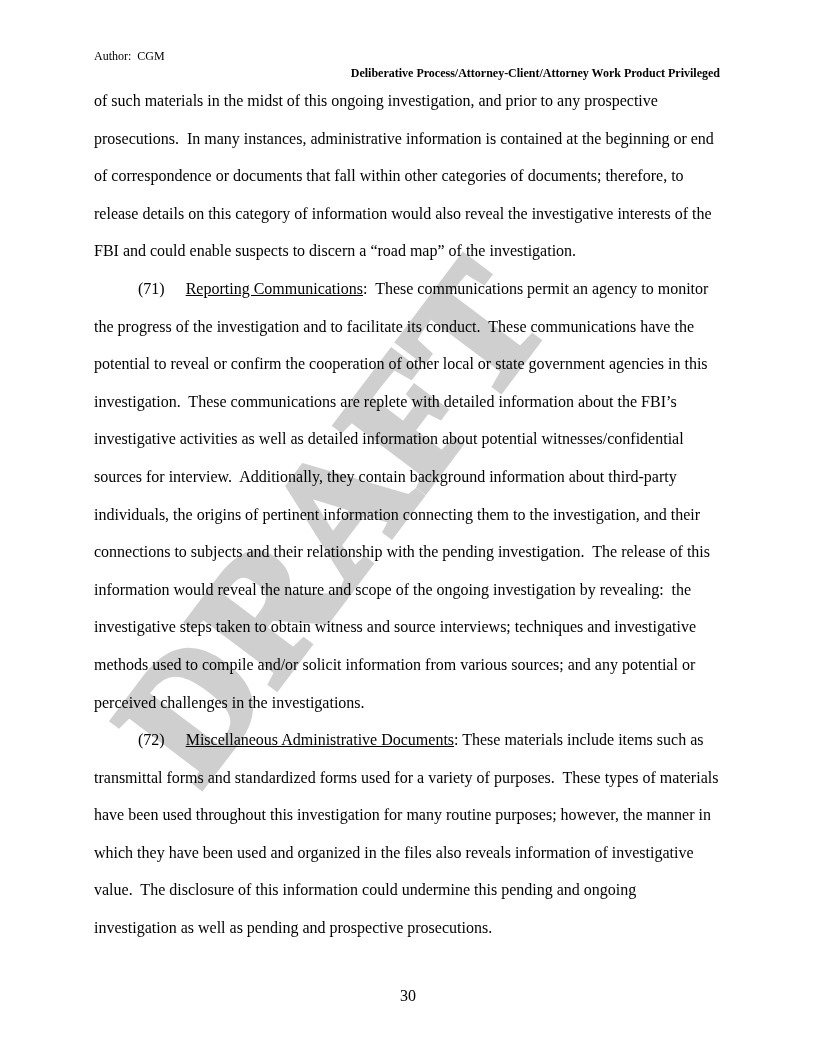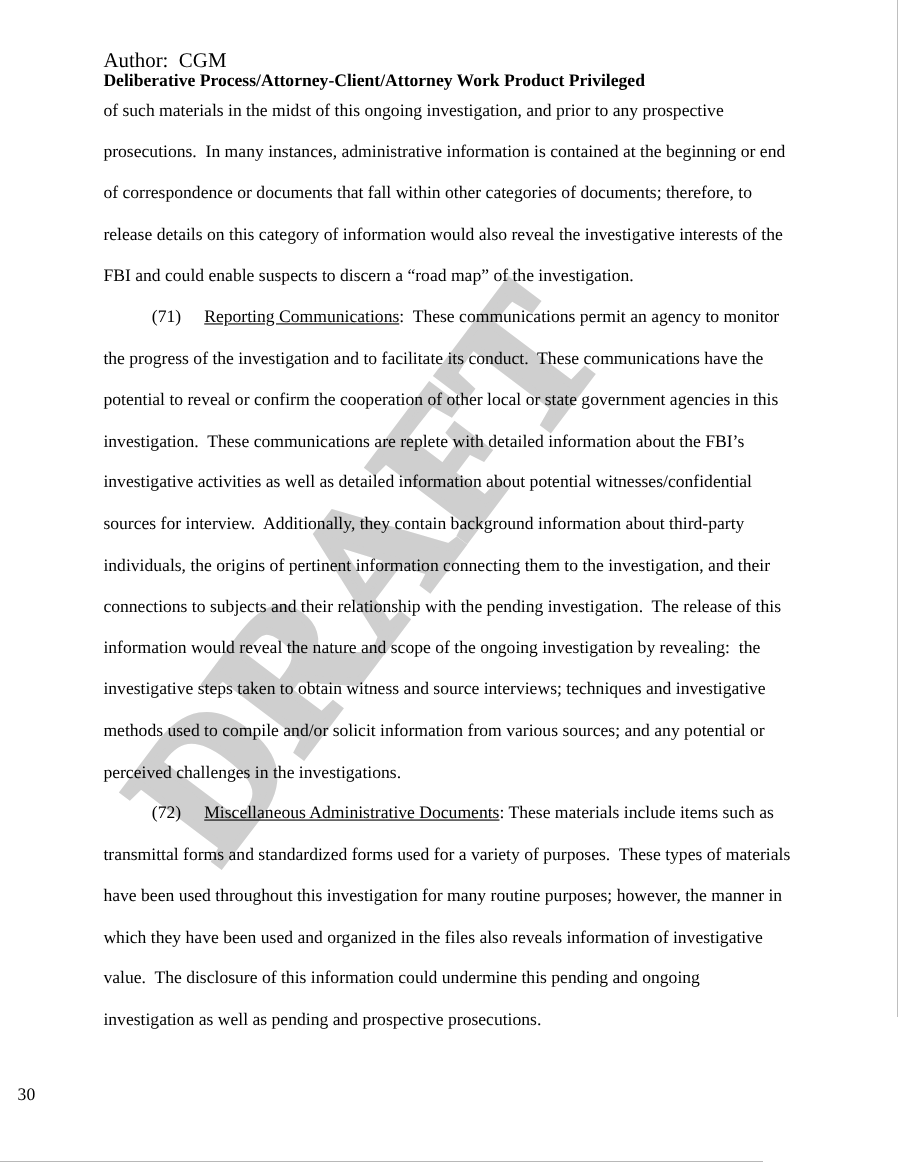--- a/index.html
+++ b/index.html
@@ -33,28 +33,28 @@
     z-index: 0;
     user-select: none;
     pointer-events: none;
   }
   .content {
     position: relative;
     z-index: 1;
     padding: 48px 96px 0 94px;
   }
   .meta-line {
-    font-size: 19px;
+    font-size: 12px;
     line-height: 16px;
     white-space: pre-wrap;
   }
   .doc-title {
-    font-size: 16px;
+    font-size: 12px;
     font-weight: bold;
-    text-align: left;
+    text-align: right;
     line-height: 17px;
     margin: 1px 0 0 0;
   }
   .body-text p {
     font-size: 16px;
     line-height: 37.6px;
     margin: 0;
     white-space: pre-wrap;
     text-align: left;
   }
@@ -63,23 +63,24 @@
   }
   .pnum {
     margin-right: 21px;
   }
   .para-heading {
     text-decoration: underline;
     text-align: right;
   }
   .page-number {
     position: absolute;
-    left: 16px;
+    left: 0;
     right: 0;
     top: 987px;
+    text-align: center;
     font-size: 16px;
     z-index: 1;
   }
 </style>
 </head>
 <body>
 
 <div class="page">
 
   <div class="watermark">DRAFT</div>

